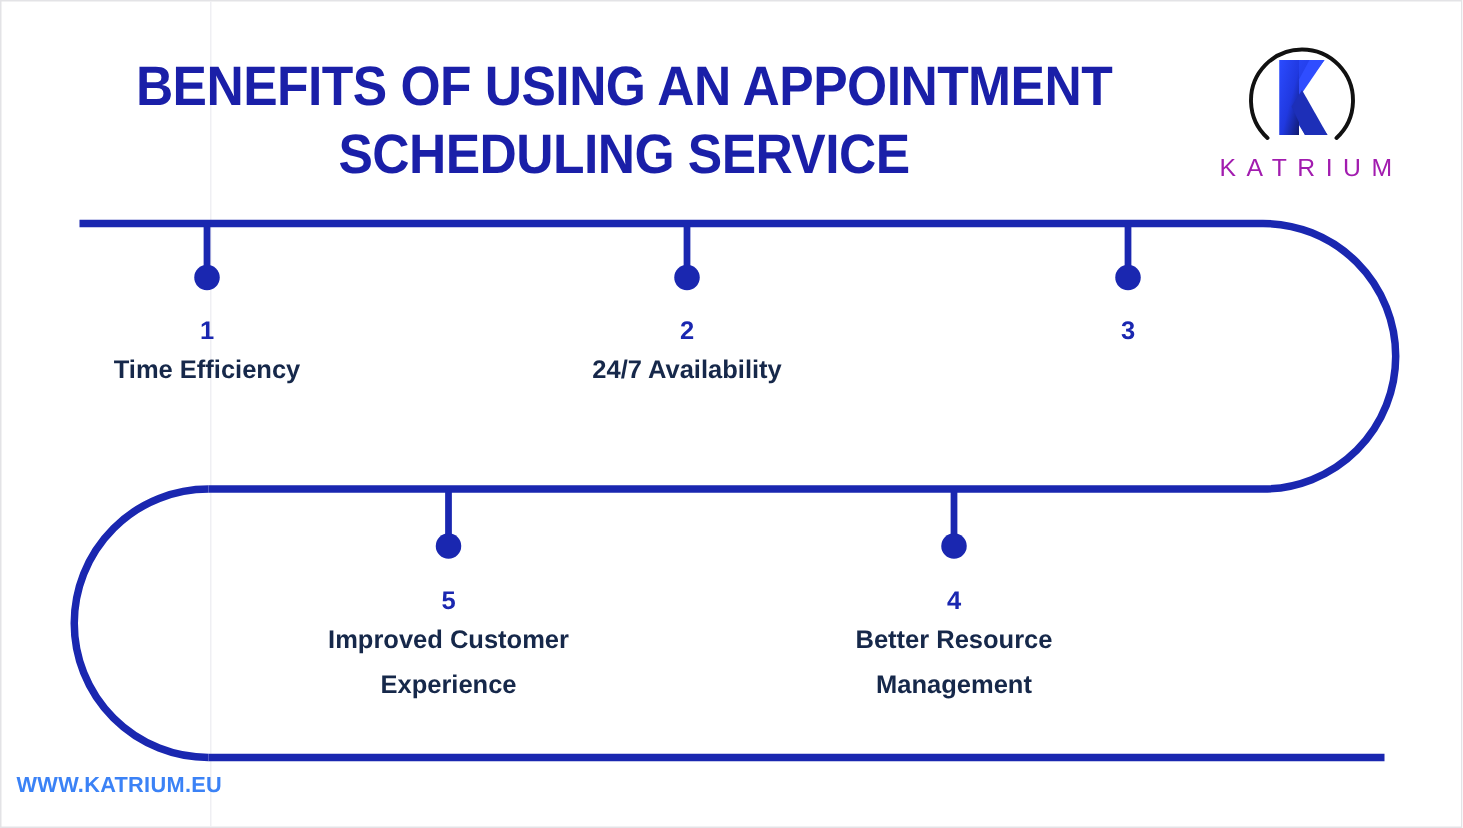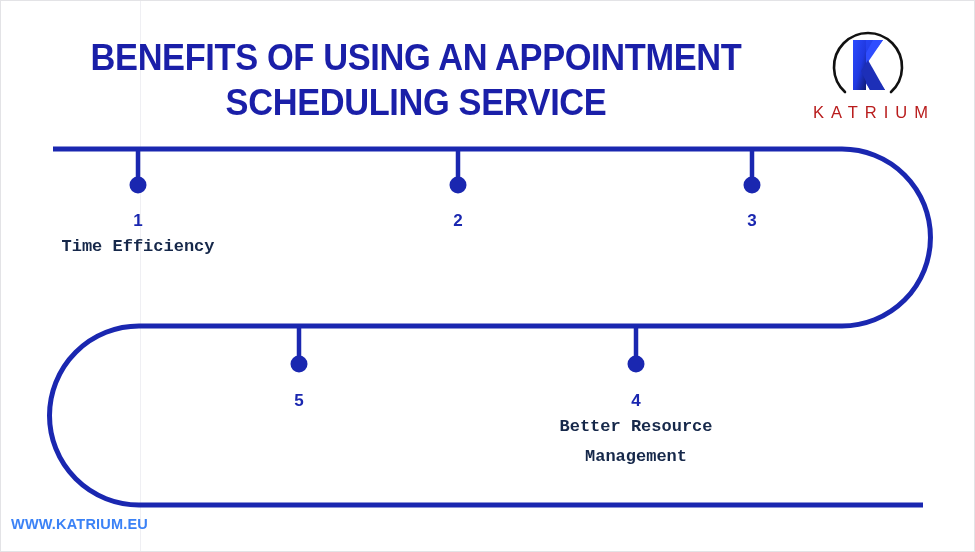--- a/index.html
+++ b/index.html
@@ -67,21 +67,21 @@
   }
   .logo-word {
     position: absolute;
     left: 0;
     top: 80px;
     width: 175px;
     text-align: center;
     font-family: "Liberation Sans", sans-serif;
     font-size: 16.5px;
     letter-spacing: 7px;
-    color: #b91c1c;
+    color: #a21caf;
     text-indent: 7px;
   }
 
   
   .timeline {
     position: absolute;
     left: 0;
     top: 0;
     width: 975px;
     height: 552px;
@@ -93,21 +93,21 @@
     text-align: center;
   }
   .item-number {
     font-family: "Liberation Sans", sans-serif;
     font-weight: bold;
     font-size: 17px;
     line-height: 22px;
     color: #1a27b0;
   }
   .item-label {
-    font-family: Liberation Mono, monospace;
+    font-family: Liberation Sans, sans-serif;
     font-weight: bold;
     font-size: 17px;
     line-height: 30px;
     color: #16284a;
     white-space: pre-line;
   }
 
   
   .footer-url {
     position: absolute;
@@ -182,28 +182,31 @@
     <circle cx="635" cy="363" r="8.5" fill="#1a27b0"></circle>
   </svg>
 
   <div class="item" style="left:37px; top:209px; width:200px;">
     <div class="item-number">1</div>
     <div class="item-label">Time Efficiency</div>
   </div>
 
   <div class="item" style="left:357px; top:209px; width:200px;">
     <div class="item-number">2</div>
+    <div class="item-label">24/7 Availability</div>
   </div>
 
   <div class="item" style="left:651px; top:209px; width:200px;">
     <div class="item-number">3</div>
   </div>
 
   <div class="item" style="left:173px; top:389px; width:250px;">
     <div class="item-number">5</div>
+    <div class="item-label">Improved Customer
+Experience</div>
   </div>
 
   <div class="item" style="left:510px; top:389px; width:250px;">
     <div class="item-number">4</div>
     <div class="item-label">Better Resource
 Management</div>
   </div>
 
   <div class="footer-url">WWW.KATRIUM.EU</div>
 

